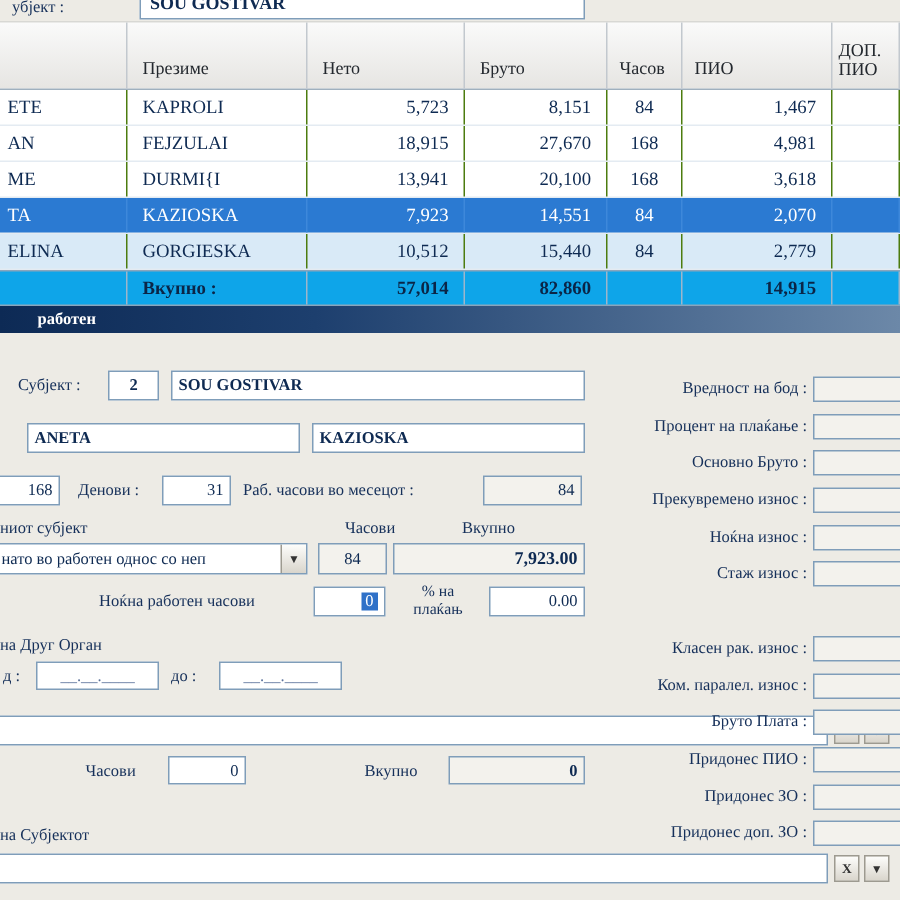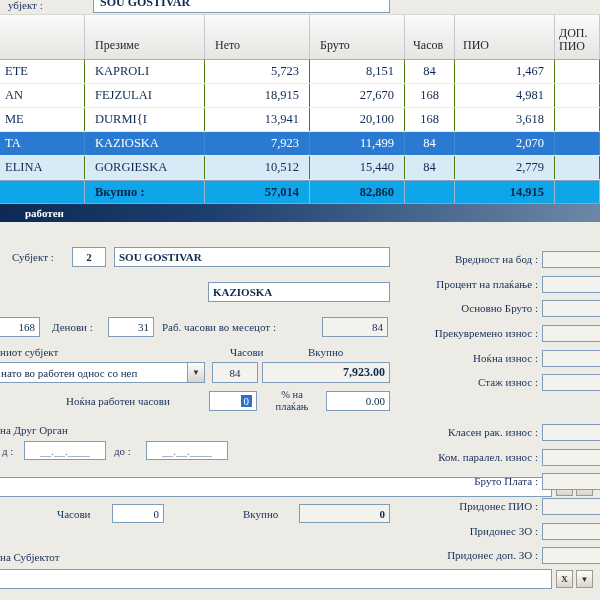--- a/index.html
+++ b/index.html
@@ -134,21 +134,21 @@
       <div class="cell c3 num">13,941</div>
       <div class="cell c4 num">20,100</div>
       <div class="cell c5 ctrcell">168</div>
       <div class="cell c6 num">3,618</div>
       <div class="cell c7"></div>
     </div>
     <div class="trow drow selected">
       <div class="cell c1">TA</div>
       <div class="cell c2">KAZIOSKA</div>
       <div class="cell c3 num">7,923</div>
-      <div class="cell c4 num">11,499</div>
+      <div class="cell c4 num">14,551</div>
       <div class="cell c5 ctrcell">84</div>
       <div class="cell c6 num">2,070</div>
       <div class="cell c7"></div>
     </div>
     <div class="trow drow altblue">
       <div class="cell c1">ELINA</div>
       <div class="cell c2">GORGIESKA</div>
       <div class="cell c3 num">10,512</div>
       <div class="cell c4 num">15,440</div>
       <div class="cell c5 ctrcell">84</div>
@@ -168,20 +168,21 @@
   </div>
 
   <div id="wintitle">
     <span>работен</span>
   </div>
 
   <span class="lbl" style="left:12px; top:251px;">Субјект :</span>
   <div class="fld ctr bold" style="left:72px; top:247px; width:34px; height:20px;">2</div>
   <div class="fld bold" style="left:114px; top:247px; width:276px; height:20px;">SOU GOSTIVAR</div>
 
+  <div class="fld bold" style="left:18px; top:282px; width:182px; height:20px;">ANETA</div>
   <div class="fld bold" style="left:208px; top:282px; width:182px; height:20px;">KAZIOSKA</div>
 
   <div class="fld end" style="left:-14px; top:317px; width:54px; height:20px;">168</div>
   <span class="lbl" style="left:52px; top:321px;">Денови :</span>
   <div class="fld end" style="left:108px; top:317px; width:46px; height:20px;">31</div>
   <span class="lbl" style="left:162px; top:321px;">Раб. часови во месецот :</span>
   <div class="fld ro end" style="left:322px; top:317px; width:66px; height:20px;">84</div>
 
   <span class="lbl" style="left:0px; top:346px;">ниот субјект</span>
   <span class="lbl" style="left:230px; top:346px;">Часови</span>

